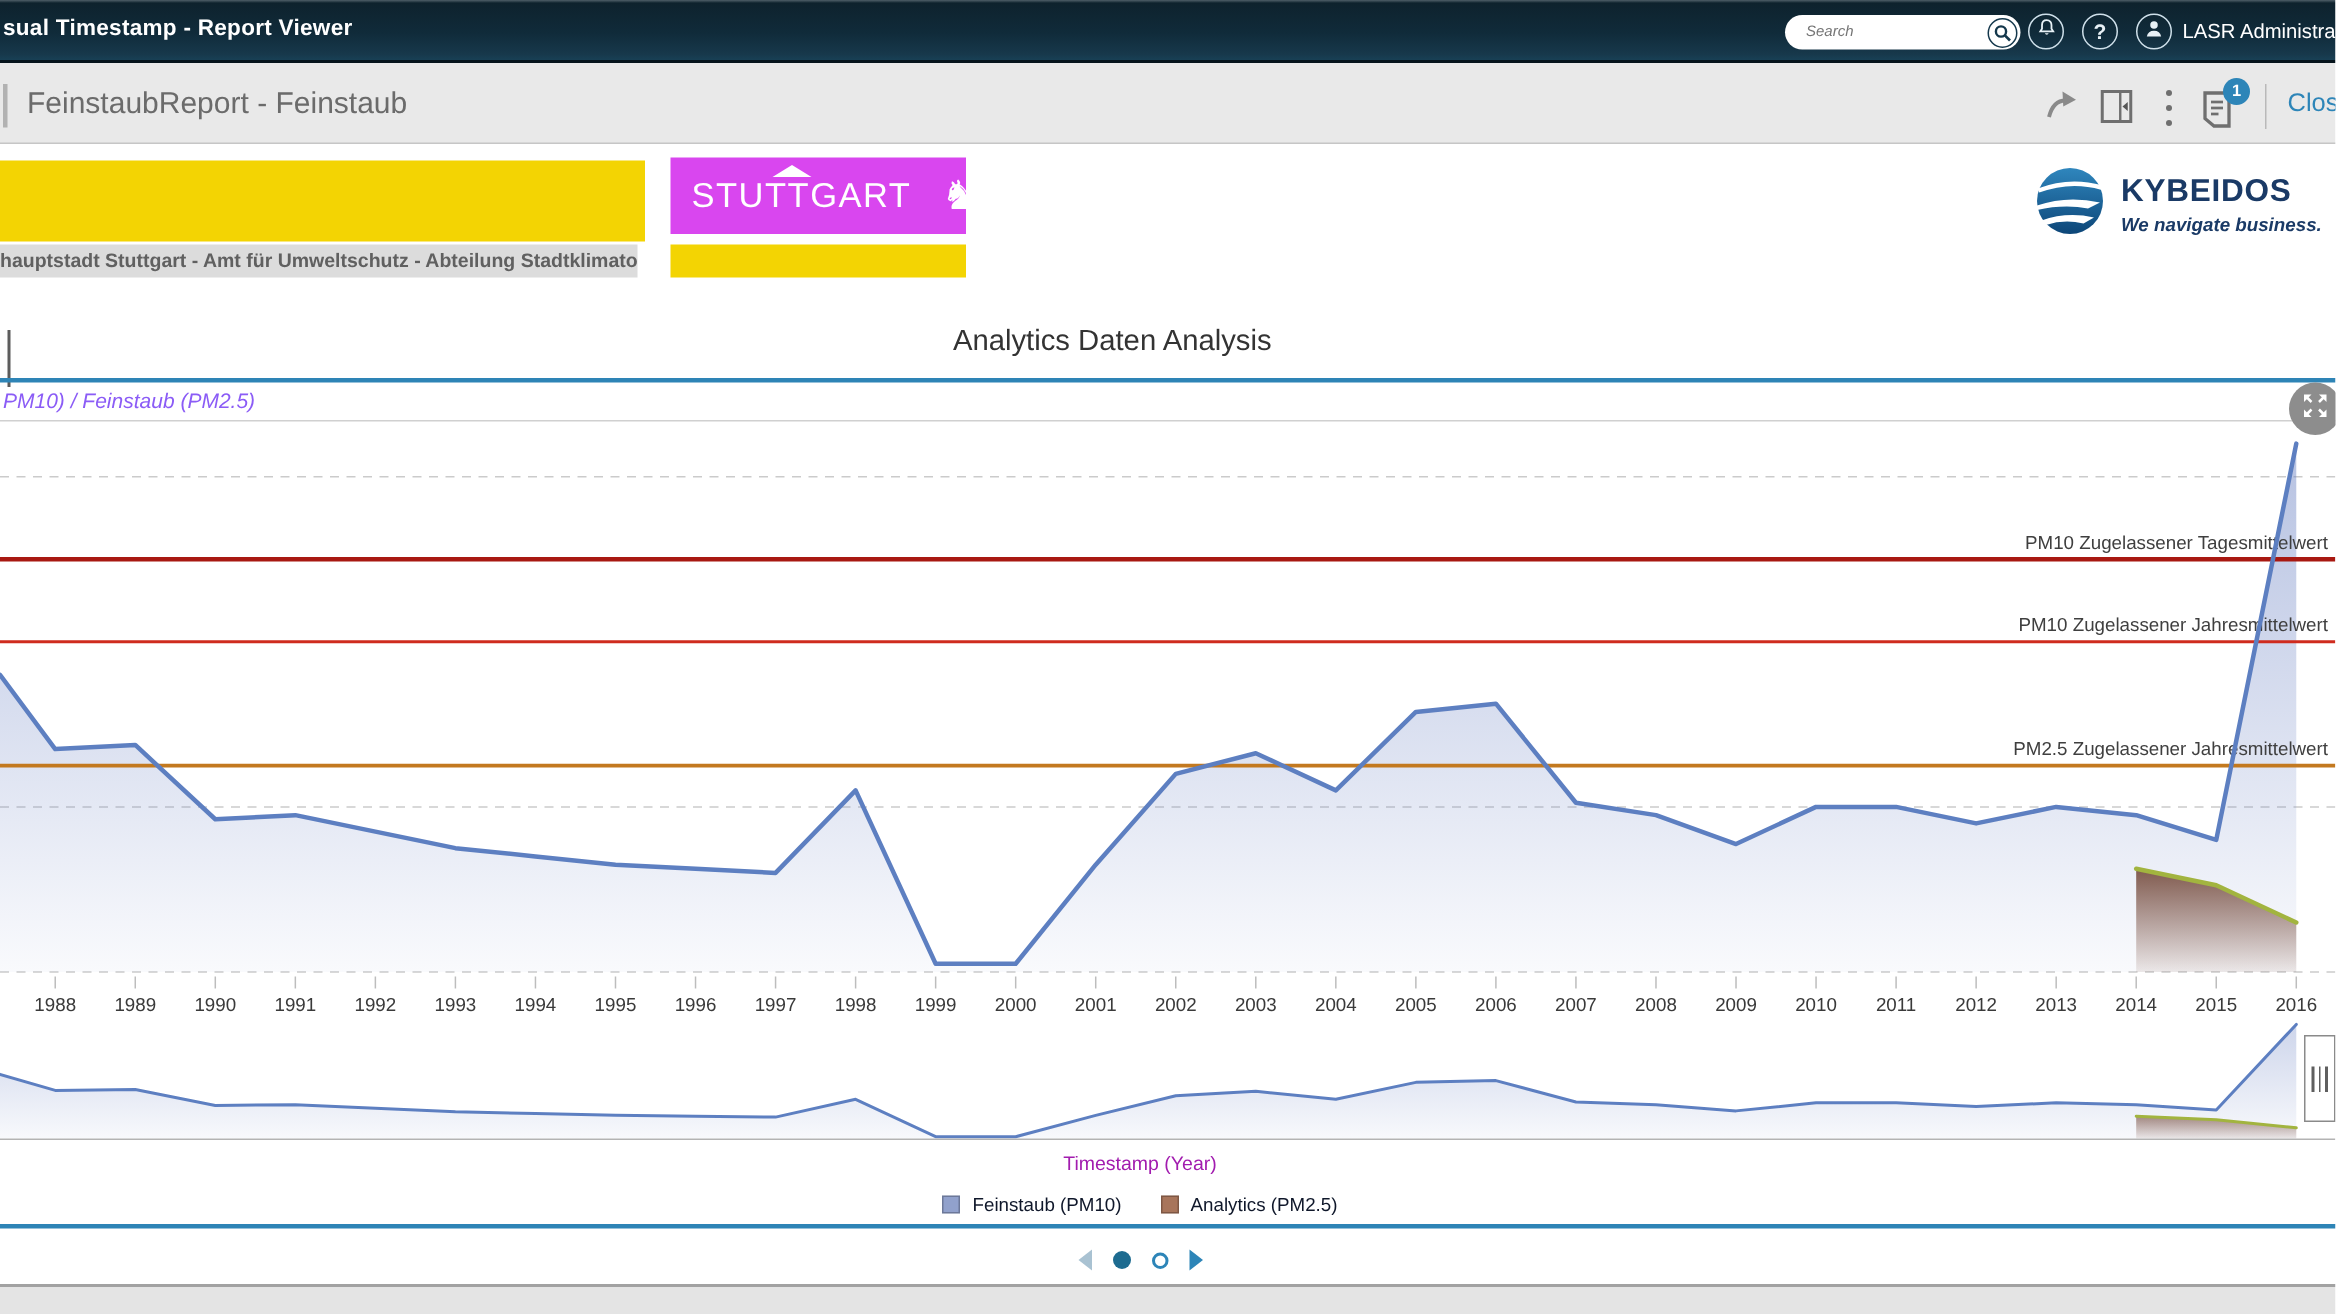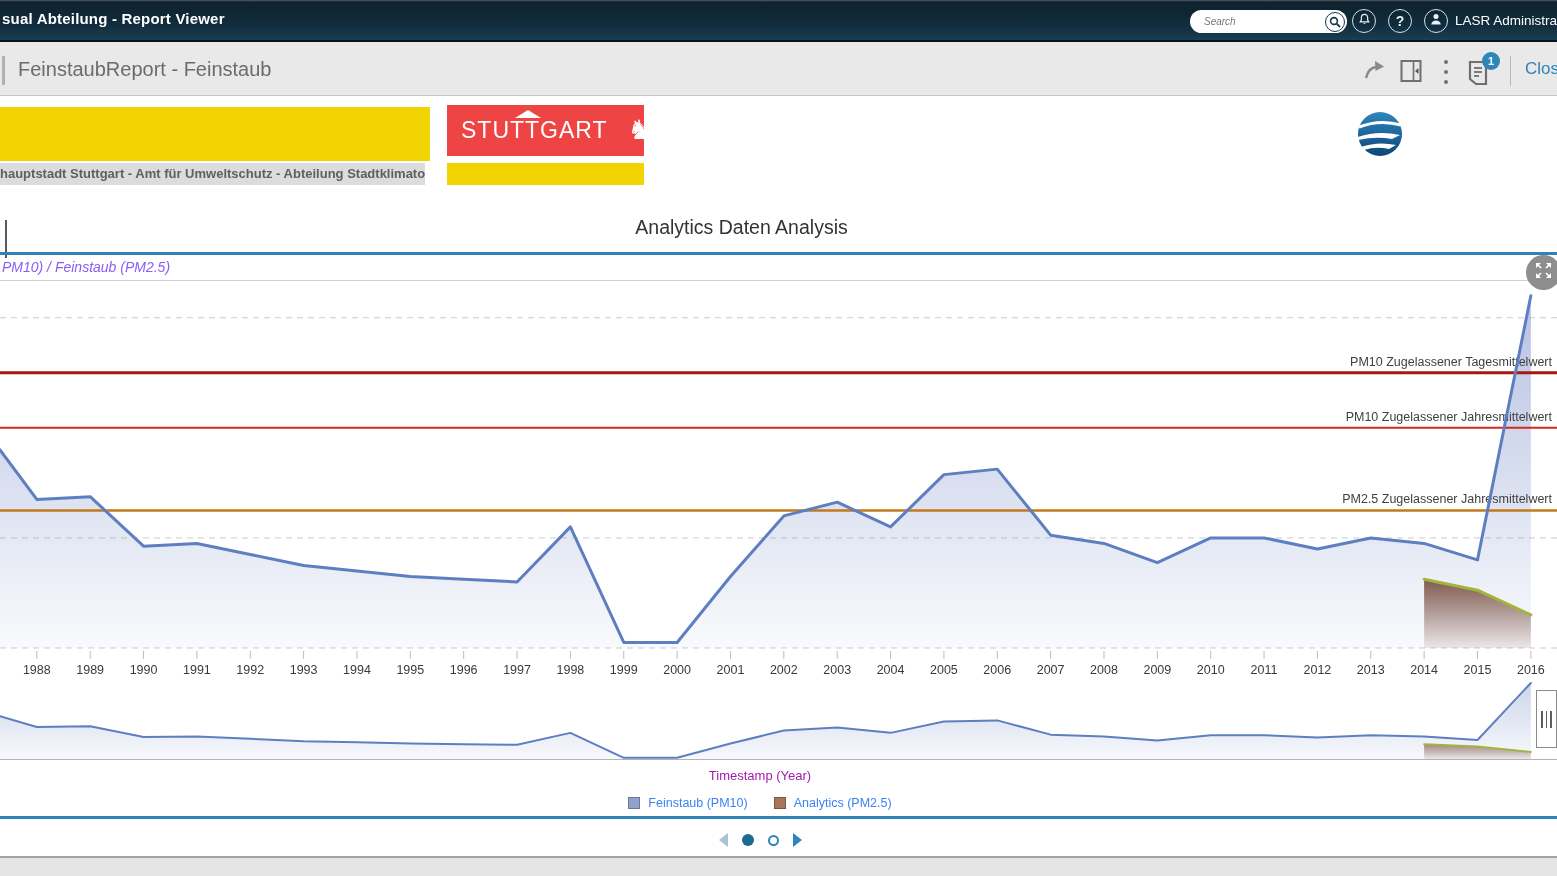--- a/index.html
+++ b/index.html
@@ -42,21 +42,21 @@
     color:#fff;font-size:11px;font-weight:bold;display:flex;align-items:center;justify-content:center;}
   #toolbar-divider{left:1510px;top:56px;width:1px;height:30px;background:#b9b9b9;}
   #close-link{left:1525px;top:59px;font-size:17px;color:#2d85b8;white-space:nowrap;}
 
   
   #stadtklima-banner{left:0;top:107px;width:430px;height:54px;background:#f3d403;}
   #banner-logo-sliver{left:0;top:113px;width:5px;height:38px;background:#fdfdfd;border-right:2px solid #5a5a5a;}
   #stadtklima-label{right:12px;top:13px;font-size:28px;font-weight:bold;color:#8f8f8f;letter-spacing:.5px;}
   #department-strip{left:0;top:163px;width:425px;height:22px;background:#dcdcdc;
     font-size:13px;font-weight:bold;color:#606060;line-height:22px;white-space:nowrap;overflow:hidden;}
-  #stuttgart-box{left:447px;top:105px;width:197px;height:51px;background:#ef4444;display:flex;align-items:center;}
+  #stuttgart-box{left:447px;top:105px;width:197px;height:51px;background:#d946ef;display:flex;align-items:center;}
   #stuttgart-label{margin-left:14px;color:#fff;font-size:23px;letter-spacing:1px;position:relative;}
   #stuttgart-roof{position:absolute;left:54px;top:-7px;width:0;height:0;
     border-left:13px solid transparent;border-right:13px solid transparent;border-bottom:8px solid #fff;}
   #stuttgart-divider{margin-left:12px;width:1px;height:32px;background:#d6d6d6;}
   #horse-icon{margin-left:8px;color:#fff;font-size:27px;line-height:1;}
   #stuttgart-yellow{left:447px;top:163px;width:197px;height:22px;background:#f3d403;}
   #kybeidos{left:1356px;top:110px;width:210px;height:56px;display:flex;}
   #kybeidos-text{margin-left:10px;}
   #kybeidos-name{font-size:21px;font-weight:bold;color:#1a3a66;letter-spacing:.5px;margin-top:6px;white-space:nowrap;}
   #kybeidos-tagline{font-size:12.5px;font-style:italic;font-weight:bold;color:#1a3a66;margin-top:3px;white-space:nowrap;}
@@ -68,40 +68,40 @@
   #subtitle-divider{left:0;top:280px;width:1557px;height:1px;background:#d0d0d0;}
   #maximize-btn{left:1526px;top:255px;width:35px;height:35px;border-radius:50%;background:#8d8d8d;
     display:flex;align-items:center;justify-content:center;}
   #main-chart-svg{left:0;top:282px;}
   #overview-svg{left:0;top:680px;}
   #range-handle{left:1536px;top:690px;width:21px;height:58px;background:#fff;border:1px solid #8a8a8a;
     box-sizing:border-box;display:flex;align-items:center;justify-content:center;gap:3px;}
   .grip-bar{width:1.5px;height:17px;background:#5f5f5f;}
   #xaxis-title{left:0;top:768px;width:1520px;text-align:center;font-size:13px;color:#a21caf;}
   #legend-row{left:0;top:796px;width:1520px;display:flex;justify-content:center;gap:26px;}
-  .legend-item{display:flex;align-items:center;gap:8px;font-size:12.5px;color:#3b82f6;}
+  .legend-item{display:flex;align-items:center;gap:8px;font-size:12.5px;color:#0f172a;}
   .legend-swatch{width:12px;height:12px;border:1px solid rgba(0,0,0,.25);box-sizing:border-box;}
   #panel-bottom-border{left:0;top:816px;width:1557px;height:3px;background:#2e84b6;}
 
   
   #pagination{left:0;top:831px;width:1520px;display:flex;justify-content:center;align-items:center;gap:14px;height:18px;}
   #prev-btn{width:0;height:0;border-top:7px solid transparent;border-bottom:7px solid transparent;border-right:9px solid #a9c2d2;}
   #page-dot-1{width:12px;height:12px;border-radius:50%;background:#1d6b90;}
   #page-dot-2{width:11px;height:11px;border-radius:50%;border:2.5px solid #2d85b8;box-sizing:border-box;background:#fff;}
   #next-btn{width:0;height:0;border-top:7px solid transparent;border-bottom:7px solid transparent;border-left:9px solid #2d85b8;}
 
   
   #footer-divider{left:0;top:856px;width:1557px;height:2px;background:#a2a2a2;}
   #footer-bar{left:0;top:858px;width:1557px;height:18px;background:#e4e4e4;}
 </style>
 </head>
 <body>
 
 <div id="topbar" class="abs">
-  <div id="app-title" class="abs">sual Abteilung - Report Viewer</div>
+  <div id="app-title" class="abs">sual Timestamp - Report Viewer</div>
 
   <div id="search-box" class="abs">
     <input id="search-input" placeholder="Search" style="">
     <span id="search-btn">
       <svg width="12" height="12" viewBox="0 0 12 12">
           <circle cx="5" cy="5" r="3.4" fill="none" stroke="#14384c" stroke-width="1.6"></circle>
           <line x1="7.6" y1="7.6" x2="11" y2="11" stroke="#14384c" stroke-width="1.8"></line>
         </svg>
     </span>
   </div>
@@ -190,20 +190,24 @@
           <linearGradient id="globeGrad" x1="0" y1="0" x2="0" y2="1">
         <stop offset="0" stop-color="#2f86bd"></stop>
             <stop offset="1" stop-color="#0d4678"></stop>
       </linearGradient>
         </defs>
       <circle cx="24" cy="24" r="22" fill="url(#globeGrad)"></circle>
       <path d="M3 17 Q 24 9 45 15" stroke="#fff" stroke-width="3" fill="none"></path>
       <path d="M2 27 Q 22 20 44 25 L36 29 Q 20 26 2 30 Z" fill="#fff"></path>
       <path d="M5 37 Q 22 31 40 35 L33 39 Q 20 36 8 40 Z" fill="#fff"></path>
     </svg>
+  </span>
+  <span id="kybeidos-text">
+    <div id="kybeidos-name">KYBEIDOS</div>
+    <div id="kybeidos-tagline">We navigate business.</div>
   </span>
 </div>
 
 <div id="chart-title" class="abs">Analytics Daten Analysis</div>
 <div id="panel-top-border" class="abs"></div>
 <div id="chart-subtitle" class="abs">PM10) / Feinstaub (PM2.5)</div>
 <div id="subtitle-divider" class="abs"></div>
 <div id="maximize-btn" class="abs">
   <span>
     <svg width="17" height="17" viewBox="0 0 17 17">

